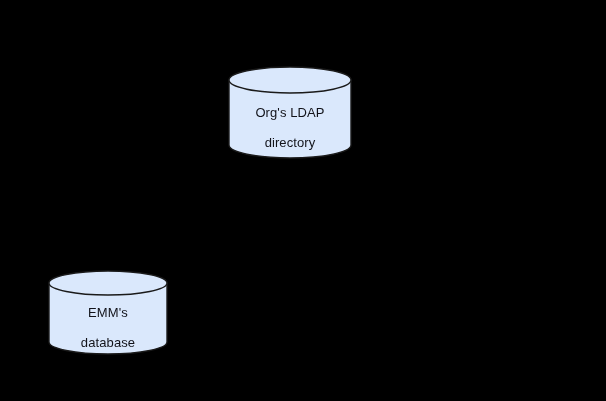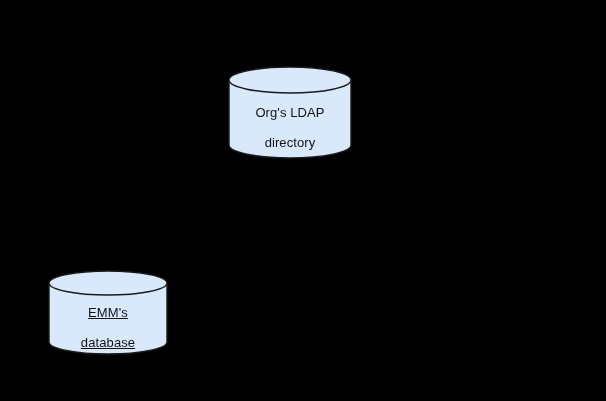--- a/index.html
+++ b/index.html
@@ -52,21 +52,20 @@
   }
   
   #cyl-emm {
     left: 48px;
     top: 270px;
     width: 120px;
     height: 85px;
   }
   #cyl-emm .cyl-label {
     top: 28px;
-    text-decoration: underline;
   }
   
   #cyl-google {
     left: 412px;
     top: 273px;
     width: 120px;
     height: 84px;
   }
   #cyl-google .cyl-label {
     top: 35px;

